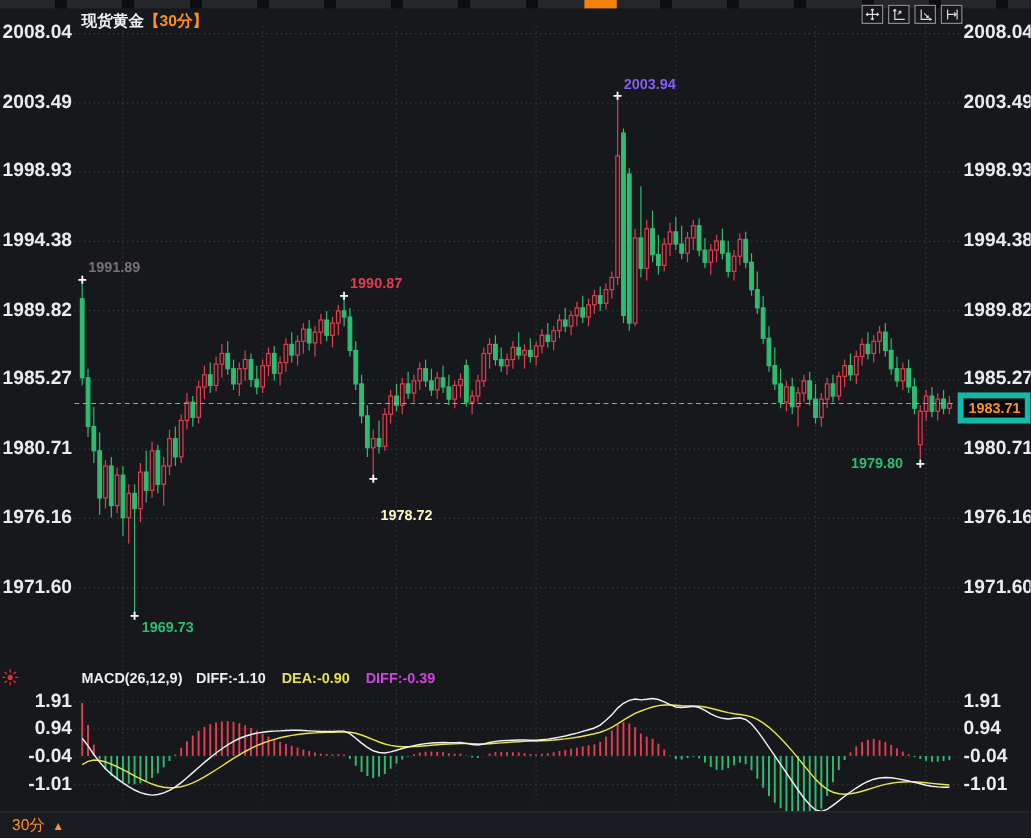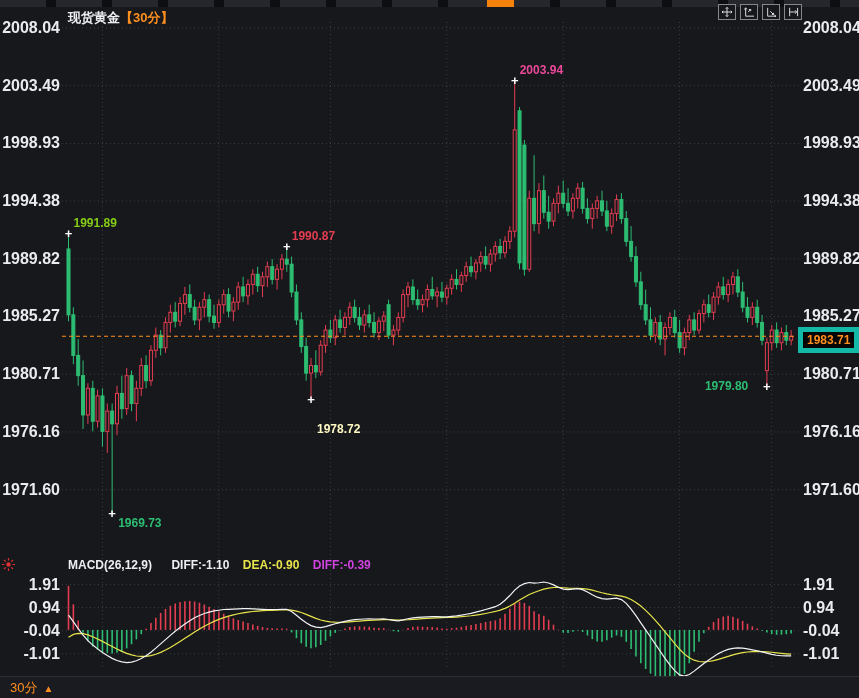--- a/index.html
+++ b/index.html
@@ -599,47 +599,47 @@
       <div class="axis-label" style="left: 803px; top: 600.622px;">0.94</div>
       <div class="axis-label" style="left: 0px; top: 623.848px; width: 60px; text-align: right;">-0.04</div>
       <div class="axis-label" style="left: 803px; top: 623.848px;">-0.04</div>
       <div class="axis-label" style="left: 0px; top: 646.837px; width: 60px; text-align: right;">-1.01</div>
       <div class="axis-label" style="left: 803px; top: 646.837px;">-1.01</div>
       <div class="x-label" style="left: 76.95px; top: 680px; width: 50px;">11/02</div>
       <div class="x-label" style="left: 304.9px; top: 680px; width: 50px;">11/03</div>
       <div class="x-label" style="left: 537.7px; top: 680px; width: 50px;">11/04</div>
       <div class="x-label" style="left: 746.25px; top: 680px; width: 50px;">11/07</div>
       <div class="cross" style="left: 68.5px; top: 232.62px;">+</div>
-      <div class="ann" style="left: 73.5px; top: 215.62px; color: #84cc16;">1991.89</div>
+      <div class="ann" style="left: 73.5px; top: 215.62px; color: #737373;">1991.89</div>
       <div class="cross" style="left: 286.75px; top: 245.544px;">+</div>
       <div class="ann" style="left: 291.75px; top: 228.544px; color: rgb(226, 61, 81);">1990.87</div>
       <div class="cross" style="left: 514.7px; top: 79.947px;">+</div>
-      <div class="ann" style="left: 519.7px; top: 62.947px; color: #ec4899;">2003.94</div>
+      <div class="ann" style="left: 519.7px; top: 62.947px; color: #8b5cf6;">2003.94</div>
       <div class="cross" style="left: 311px; top: 399.484px;">+</div>
       <div class="ann" style="left: 317px; top: 402.484px; color: #fef9c3; margin-top: 20px;">1978.72</div>
       <div class="cross" style="left: 112.15px; top: 513.388px;">+</div>
       <div class="ann" style="left: 118.15px; top: 516.388px; color: rgb(45, 189, 114);">1969.73</div>
       <div class="cross" style="left: 766.9px; top: 385.801px;">+</div>
-      <div class="ann" style="left: 704.9px; top: 378.801px; width: 52px; text-align: left; color: rgb(45, 189, 114);">1979.80</div>
+      <div class="ann" style="left: 704.9px; top: 378.801px; width: 52px; text-align: center; color: rgb(45, 189, 114);">1979.80</div>
     </div>
 
   <div id="price-badge">1983.71</div>
 
   <span id="burst">
     <svg width="15" height="15" viewBox="0 0 15 15">
       <g stroke="#e03131" stroke-width="1.2">
         <path d="M7.5 1v2.4M7.5 11.6V14M1 7.5h2.4M11.6 7.5H14M3 3l1.7 1.7M10.3 10.3L12 12M12 3l-1.7 1.7M4.7 10.3L3 12"></path>
       </g>
       <circle cx="7.5" cy="7.5" r="2.2" fill="#e03131"></circle>
     </svg>
   </span>
 
   <div id="macd-header">
     <span>MACD(26,12,9)</span>
-    <span style="margin-left:16px">DIFF:-1.10</span>
+    <span style="margin-left:8px">DIFF:-1.10</span>
     <span class="dea">DEA:-0.90</span>
     <span class="mac">DIFF:-0.39</span>
   </div>
 
   <div id="bottom-bar"></div>
   <div id="tf-select">
     <span>30分</span><span class="arr">▲</span>
   </div>
 
 </div>

